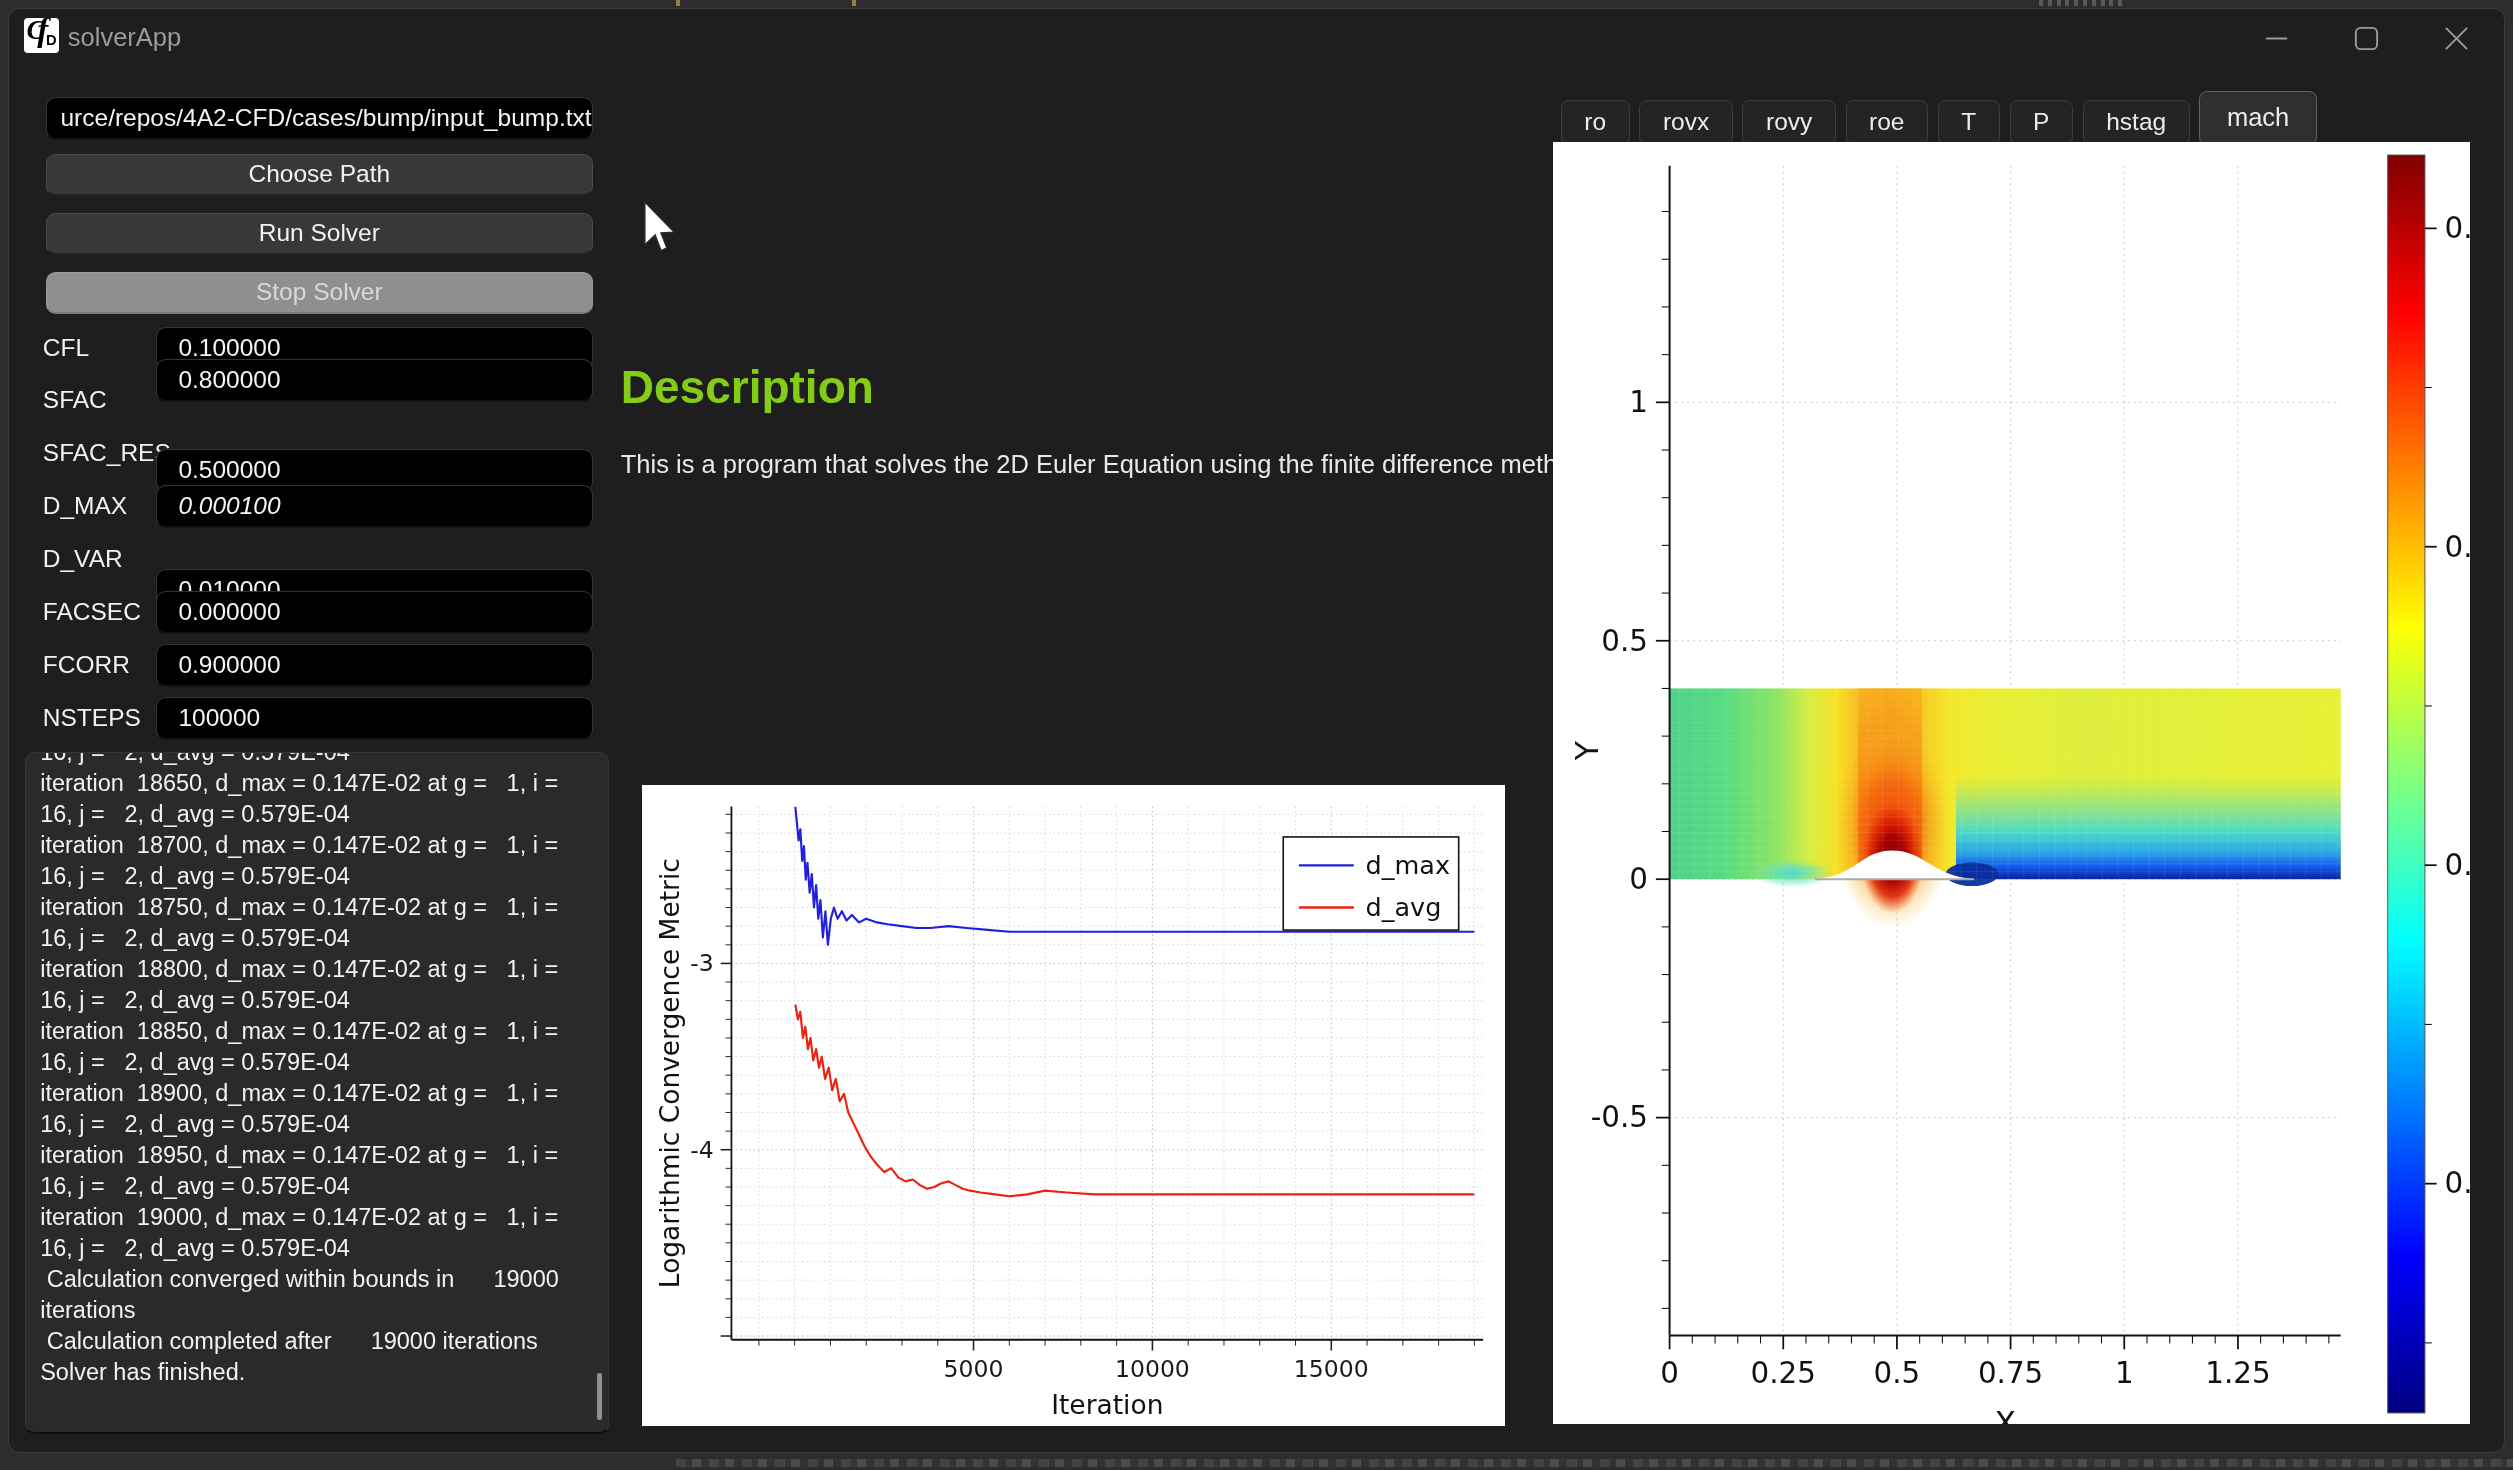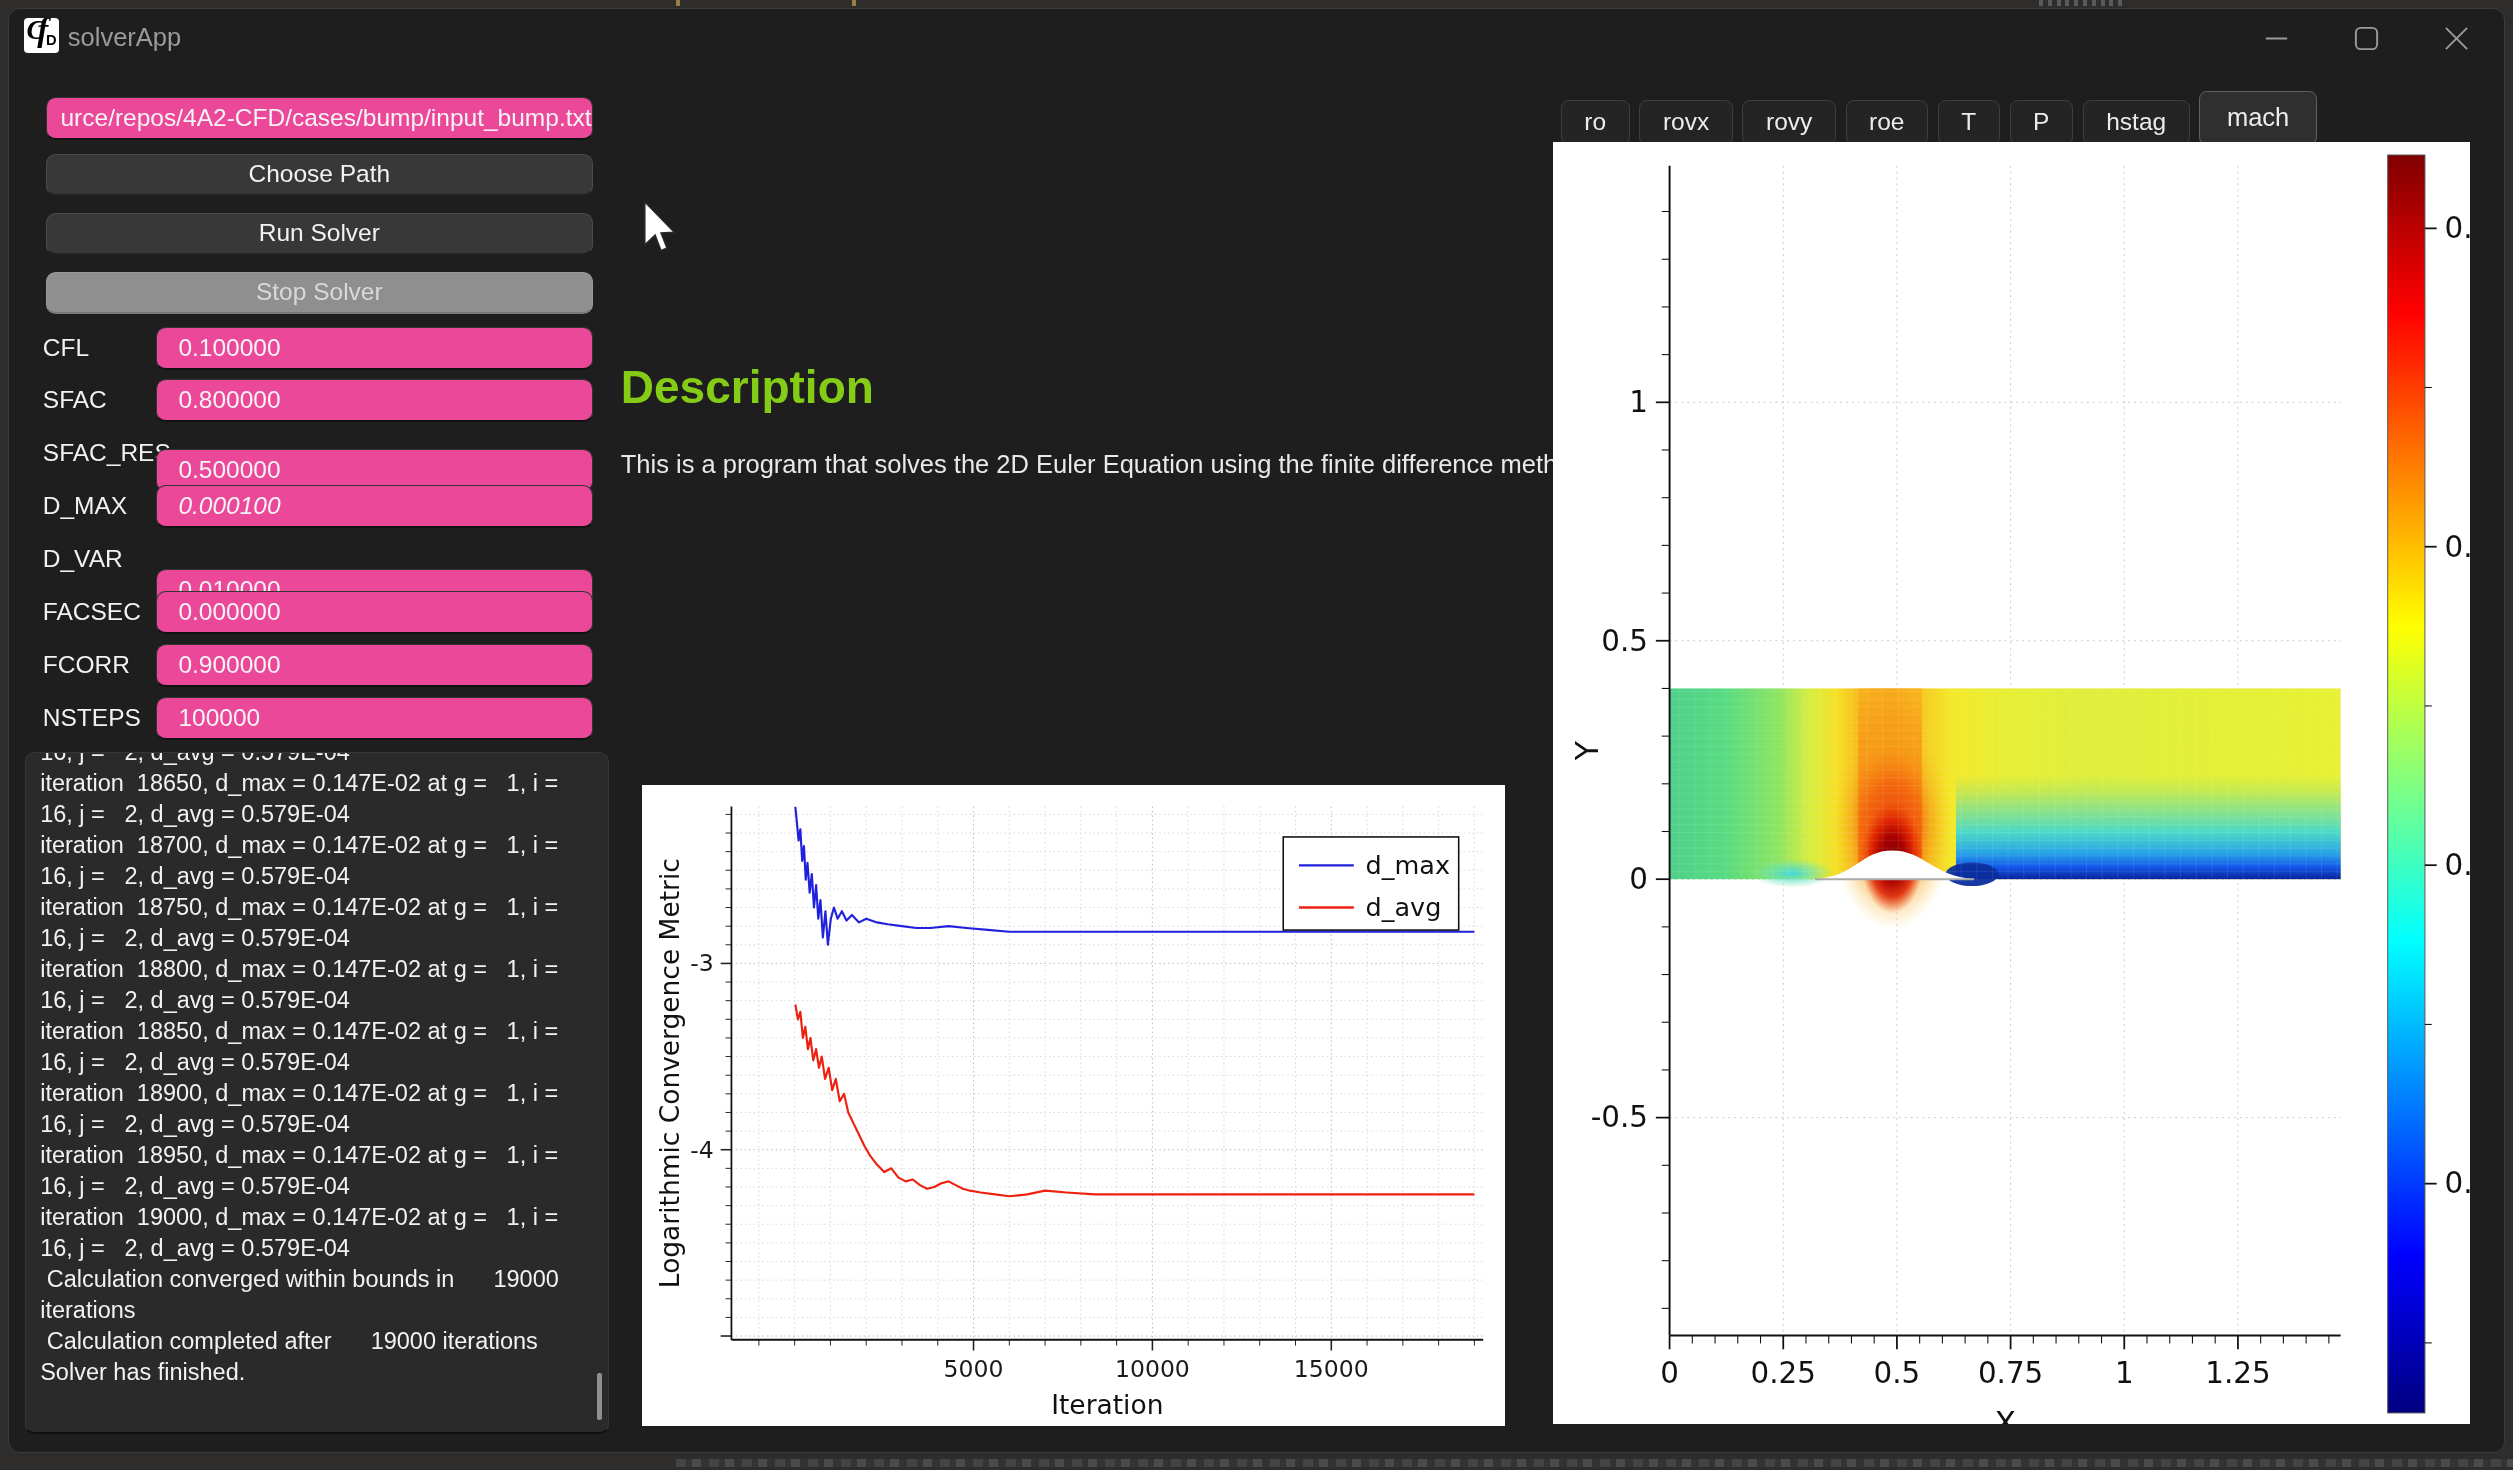--- a/index.html
+++ b/index.html
@@ -14,21 +14,21 @@
   
   .logo{position:absolute;left:15.7px;top:8.8px;width:35px;height:35px;background:#fff;border-radius:3.9px;color:#000;overflow:hidden}
   .logo .lc{position:absolute;left:2px;top:-2.9px;font-family:"Liberation Serif",serif;font-style:italic;font-size:27.4px;font-weight:700}
   .logo .lf{position:absolute;left:12.7px;top:-5.9px;font-family:"Liberation Serif",serif;font-style:italic;font-size:33px;font-weight:700}
   .logo .ld{position:absolute;left:21.6px;top:14.7px;font-family:"Liberation Sans",sans-serif;font-size:14.7px;font-weight:700}
   .titlebar-title{position:absolute;left:59px;top:14.7px;font-size:25.5px;color:#9b9b9b}
   .win-controls{position:absolute;top:0;right:2px;display:flex}
   .win-btn{width:90px;height:59px;display:flex;align-items:center;justify-content:center;background:transparent;border:none;cursor:pointer;padding:0}
   
   .lp{position:absolute;left:37px;width:547px;box-sizing:border-box}
-  .field{background:#ec4899;border:1px solid #343434;border-bottom:2px solid #121212;border-radius:9.8px;color:#f4f4f4;font-size:24.5px;font-family:"Liberation Sans",sans-serif}
+  .field{background:#000000;border:1px solid #343434;border-bottom:2px solid #121212;border-radius:9.8px;color:#f4f4f4;font-size:24.5px;font-family:"Liberation Sans",sans-serif}
   .btn{background:#383838;border:1px solid #4b4b4b;border-bottom:2px solid #222;border-radius:9.8px;color:#f2f2f2;font-size:24.5px;display:flex;align-items:center;justify-content:center;cursor:pointer}
   .btn.disabled{background:#8f8f8f;border-color:#9a9a9a;border-bottom-color:#7a7a7a;color:#d9d9d9;cursor:default}
   .param-label{position:absolute;left:34px;height:43px;display:flex;align-items:center;font-size:24.5px;color:#f2f2f2}
   .param-input{position:absolute;left:147px;width:437px;height:43px;padding:0 0 0 21.6px;box-sizing:border-box;outline:none}
   .path-input{height:43px;padding:0 0 0 13.7px;outline:none}
   .log{position:absolute;left:16.7px;top:743px;width:584px;height:682px;background:#2a2a2a;border:1px solid #363636;border-bottom:2px solid #0f0f0f;border-radius:9.8px;overflow:hidden;box-sizing:border-box;padding:0 13.7px}
   .log-inner{margin-top:-15.7px}
   .log-line{white-space:pre;font-size:23.5px;line-height:31px;color:#f2f2f2}
   .scroll-thumb{position:absolute;left:588px;top:1364px;width:4.9px;height:47px;background:#8f8f8f;border-radius:2px}
   
@@ -78,21 +78,21 @@
   </div>
 
   <input class="lp field path-input" style="top: 88px;" readonly="" value="urce/repos/4A2-CFD/cases/bump/input_bump.txt">
   <button class="lp btn" style="top:145px;height:42px">Choose Path</button>
   <button class="lp btn" style="top:204px;height:42px">Run Solver</button>
   <button class="lp btn disabled" style="top:263px;height:42px">Stop Solver</button>
 
   <div class="param-label" style="top:318px">CFL</div>
   <input class="field param-input" style="top: 318px;" readonly="" value="0.100000">
   <div class="param-label" style="top:370px">SFAC</div>
-  <input class="field param-input" style="top: 370px;" readonly="" value="0.800000">
+  <input class="field param-input" style="top: 350px;" readonly="" value="0.800000">
   <div class="param-label" style="top:423px">SFAC_RES</div>
   <input class="field param-input" style="top: 440px;" readonly="" value="0.500000">
   <div class="param-label" style="top:476px">D_MAX</div>
   <input class="field param-input" style="top: 476px; font-style: italic;" readonly="" value="0.000100">
   <div class="param-label" style="top:529px">D_VAR</div>
   <input class="field param-input" style="top: 560px; text-decoration: underline;" readonly="" value="0.010000">
   <div class="param-label" style="top:582px">FACSEC</div>
   <input class="field param-input" style="top: 582px;" readonly="" value="0.000000">
   <div class="param-label" style="top:635px">FCORR</div>
   <input class="field param-input" style="top: 635px;" readonly="" value="0.900000">

